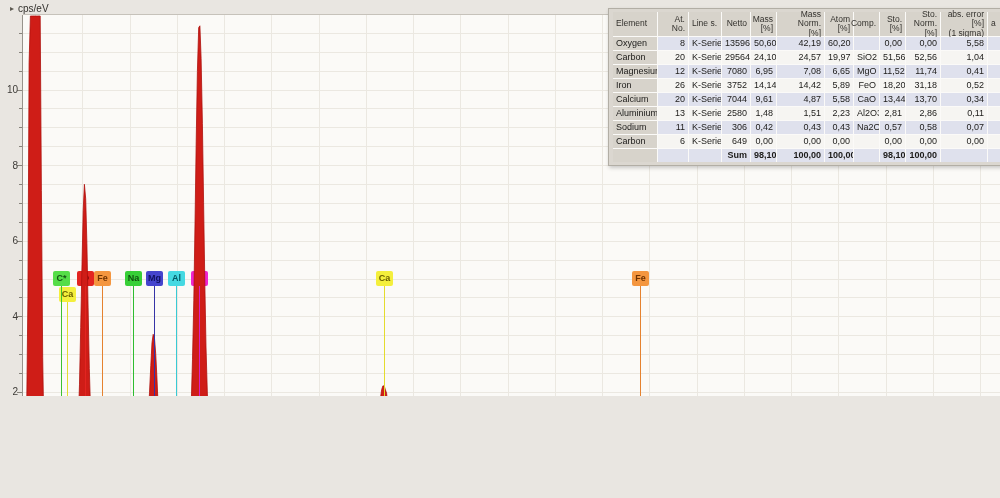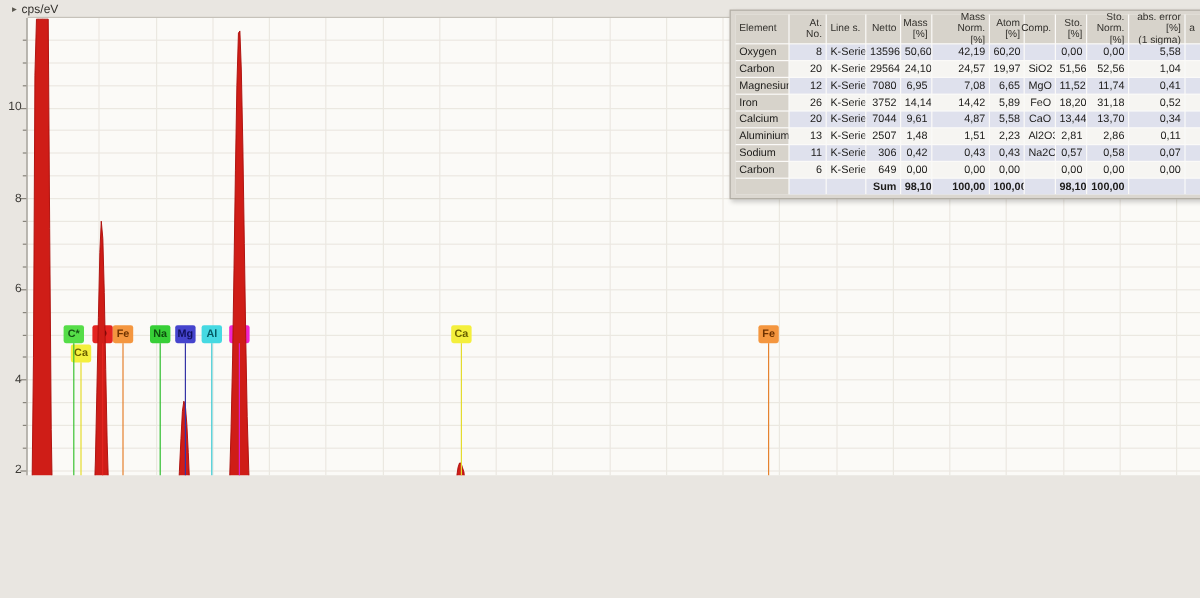--- a/index.html
+++ b/index.html
@@ -124,21 +124,21 @@
         <div class="cell al-r bg-a">4,87</div>
         <div class="cell al-r bg-a">5,58</div>
         <div class="cell al-r bg-a">CaO</div>
         <div class="cell al-r bg-a">13,44</div>
         <div class="cell al-r bg-a">13,70</div>
         <div class="cell al-r bg-a">0,34</div>
         <div class="cell al-l bg-a"></div>
         <div class="cell al-l bg-el">Aluminium</div>
         <div class="cell al-r bg-b">13</div>
         <div class="cell al-l bg-b">K-Serie</div>
-        <div class="cell al-r bg-b">2507</div>
+        <div class="cell al-r bg-b">2580</div>
         <div class="cell al-r bg-b">1,48</div>
         <div class="cell al-r bg-b">1,51</div>
         <div class="cell al-r bg-b">2,23</div>
         <div class="cell al-r bg-b">Al2O3</div>
         <div class="cell al-r bg-b">2,81</div>
         <div class="cell al-r bg-b">2,86</div>
         <div class="cell al-r bg-b">0,11</div>
         <div class="cell al-l bg-b"></div>
         <div class="cell al-l bg-el">Sodium</div>
         <div class="cell al-r bg-a">11</div>

